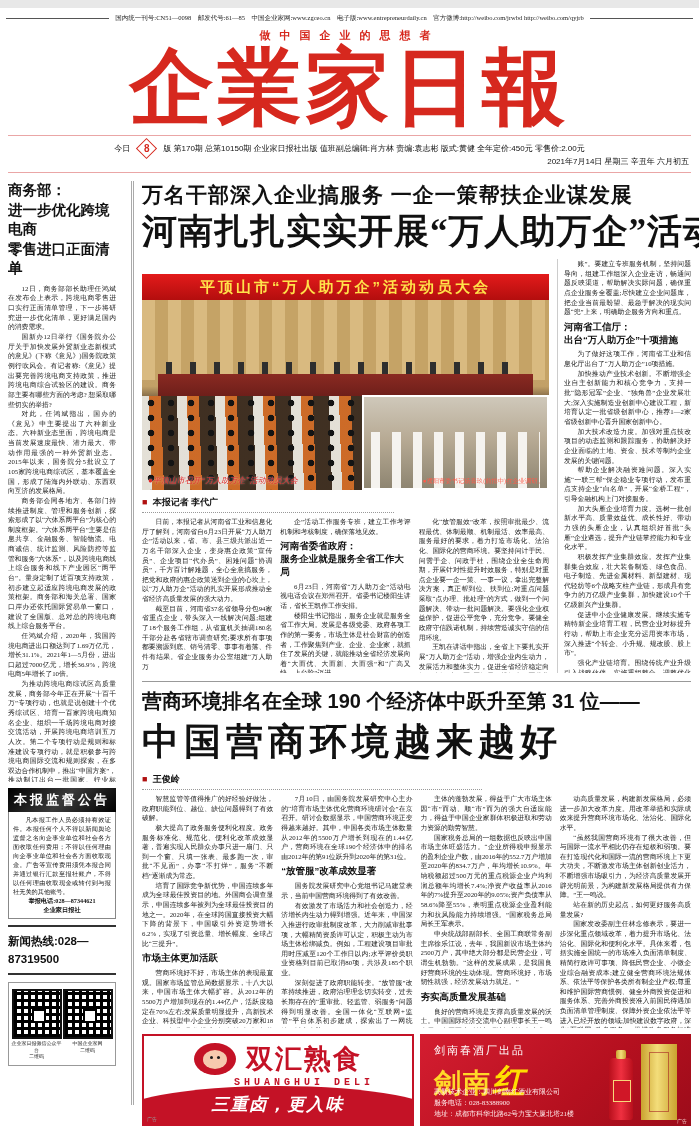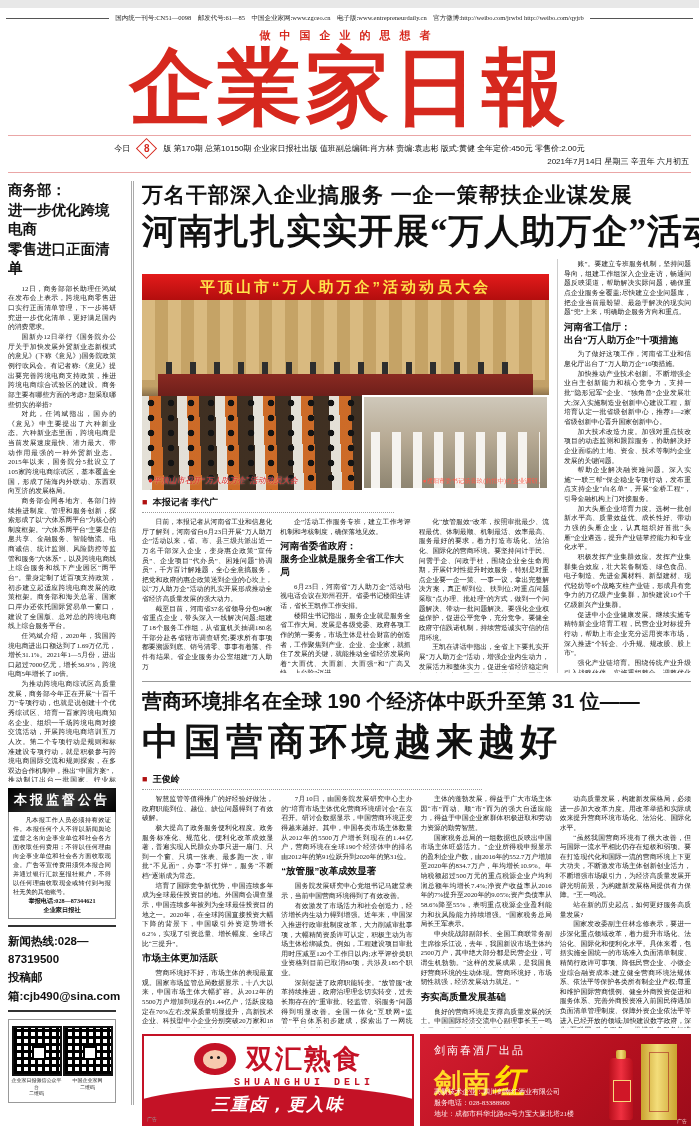--- a/index.html
+++ b/index.html
@@ -186,21 +186,20 @@
         <div class="notice-title">本报监督公告</div>
         <div class="notice-body">
           <p>凡本报工作人员必须持有效证件。本报任何个人不得以新闻舆论监督之名向企事业单位和社会各方面收取任何费用；不得以任何理由向企事业单位和社会各方面收取现金。广告等宣传费用须凭本报合同并通过银行汇款至报社账户，不得以任何理由收取现金或转付到与报社无关的其他账号。</p>
           <p class="notice-center">举报电话:028—87344621</p>
           <p class="notice-center">企业家日报社</p>
         </div>
       </div>
 
       <div class="hotline-box">
         <div>新闻热线:028—87319500</div>
-        <div>投稿邮箱:cjb490@sina.com</div>
       </div>
 
       <div class="qr-row">
         <div class="qr">
           <div class="qr-img"></div>
           <div class="qr-caption pre">企业家日报微信公众平台
 二维码</div>
         </div>
         <div class="qr">
           <div class="qr-img"></div>

